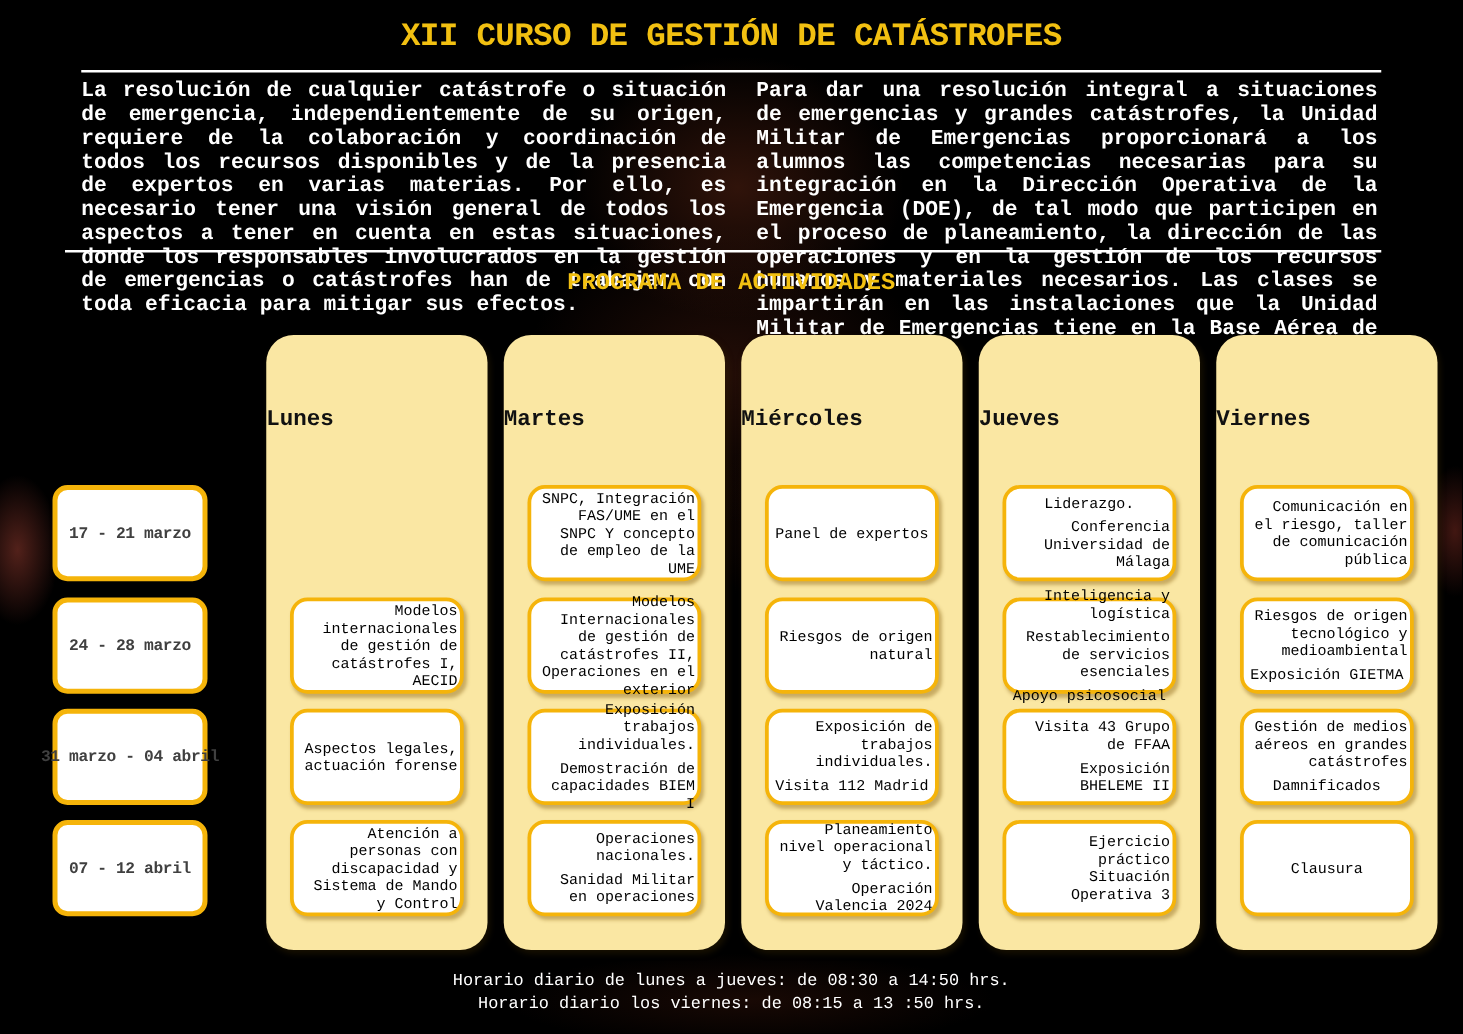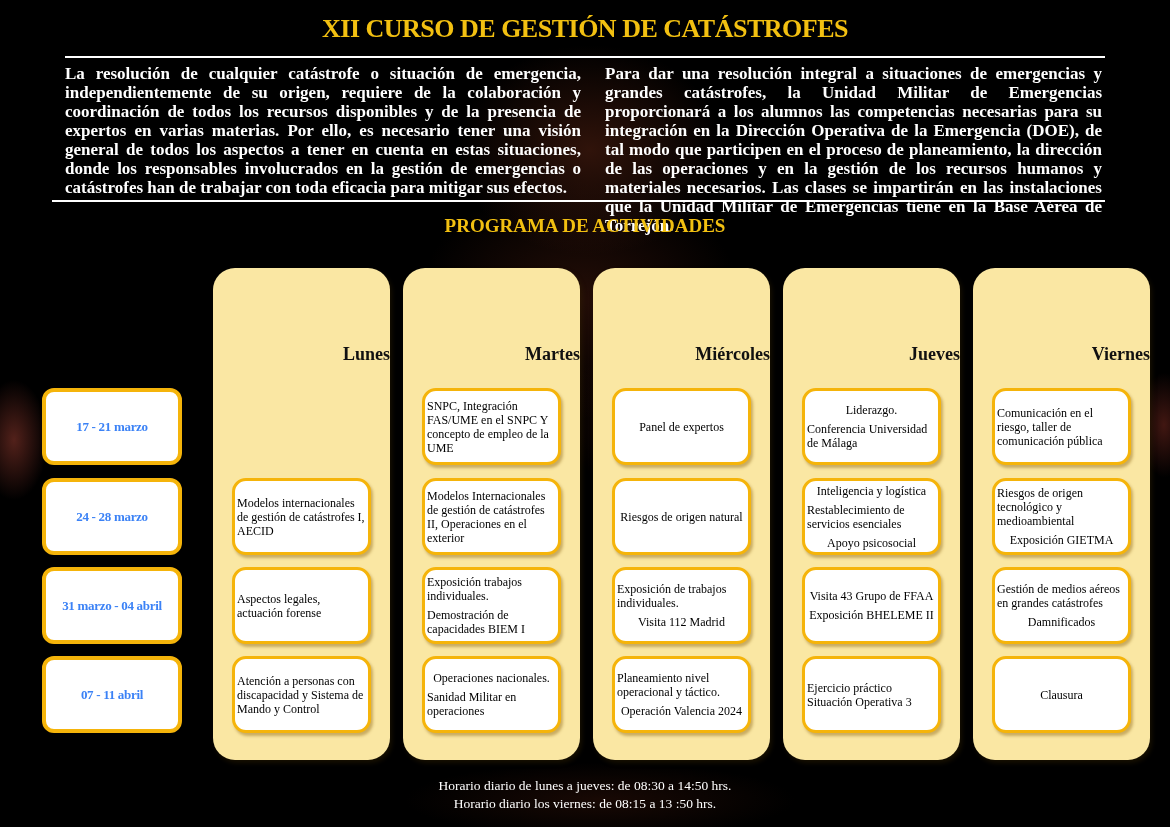--- a/index.html
+++ b/index.html
@@ -1,18 +1,18 @@
 <!DOCTYPE html>
 <html lang="es" style="--accent: #F2C011; --gold: #F5B40A;"><head>
 <meta charset="utf-8">
 <style>
   html,body{margin:0;padding:0;background:#000;}
   .poster{
     position:relative;width:1170px;height:827px;overflow:hidden;
-    font-family:Liberation Serif, serif;
+    font-family:Liberation Mono, monospace;
     background-color:#000;
     background-image:
       radial-gradient(ellipse 190px 150px at 590px 150px, rgba(96,38,20,0.50), rgba(0,0,0,0) 70%),
       radial-gradient(ellipse 230px 170px at 580px 300px, rgba(80,30,16,0.45), rgba(0,0,0,0) 70%),
       radial-gradient(ellipse 120px 90px  at 640px 420px, rgba(60,22,12,0.40), rgba(0,0,0,0) 75%),
       radial-gradient(ellipse 45px 80px   at 14px 440px,  rgba(150,60,48,0.55), rgba(0,0,0,0) 75%),
       radial-gradient(ellipse 35px 70px   at 1164px 425px,rgba(130,45,35,0.50), rgba(0,0,0,0) 75%),
       radial-gradient(ellipse 260px 50px  at 600px 800px, rgba(70,25,12,0.35), rgba(0,0,0,0) 75%);
     border-radius: 18px;
   }
@@ -32,35 +32,35 @@
   .section-title{
     position:absolute;top:215px;left:0;width:100%;text-align:center;
     color:var(--accent);font-size:19px;font-weight:bold;
   }
   .day-col{
     position:absolute;top:268px;width:177px;height:492px;
     background:#FAE7A3;border-radius:22px;
     box-shadow:2px 3px 5px rgba(50,35,0,0.45);
   }
   .day-label{
-    margin-top:76px;text-align:right;font-size:18px;font-weight:bold;color:#111;
+    margin-top:58px;text-align:left;font-size:18px;font-weight:bold;color:#111;
   }
   .dc0{left:213px}.dc1{left:403px}.dc2{left:593px}.dc3{left:783px}.dc4{left:973px}
   .week-box{
-    position:absolute;left:42px;width:140px;height:77px;box-sizing:border-box;
+    position:absolute;left:42px;width:124px;height:77px;box-sizing:border-box;
     background:#fff;border:4px solid var(--gold);border-radius:12px;
     display:flex;align-items:center;justify-content:center;
-    font-size:13px;font-weight:bold;color:#3b82f6;letter-spacing:-0.3px;white-space:nowrap;
+    font-size:13px;font-weight:bold;color:#404040;letter-spacing:-0.3px;white-space:nowrap;
     box-shadow:2px 3px 4px rgba(0,0,0,0.55);
   }
   .cell{
     position:absolute;width:139px;height:77px;box-sizing:border-box;
     background:#fff;border:3px solid var(--gold);border-radius:14px;
     display:flex;flex-direction:column;align-items:center;justify-content:center;gap:5px;
-    padding:2px 2px;text-align:left;font-size:12px;line-height:14px;color:#000;
+    padding:2px 2px;text-align:right;font-size:12px;line-height:14px;color:#000;
     box-shadow:2px 3px 3px rgba(140,100,20,0.45);
   }
   .cl0{left:232px}.cl1{left:422px}.cl2{left:612px}.cl3{left:802px}.cl4{left:992px}
   .rt0{top:388px}.rt1{top:478px}.rt2{top:567px}.rt3{top:656px}
   .footer{
     position:absolute;top:777px;left:0;width:100%;text-align:center;
     color:#fff;font-size:13.5px;line-height:18px;
   }
 </style>
 </head>
@@ -89,21 +89,21 @@
   <div class="day-col dc3">
     <div class="day-label">Jueves</div>
   </div>
   <div class="day-col dc4">
     <div class="day-label">Viernes</div>
   </div>
 
   <div class="week-box rt0">17 - 21 marzo</div>
   <div class="week-box rt1">24 - 28 marzo</div>
   <div class="week-box rt2">31 marzo - 04 abril</div>
-  <div class="week-box rt3">07 - 11 abril</div>
+  <div class="week-box rt3">07 - 12 abril</div>
 
   <div class="cell cl1 rt0">
     <div>SNPC, Integración FAS/UME en el SNPC Y concepto de empleo de la UME</div>
   </div>
   <div class="cell cl2 rt0">
     <div>Panel de expertos</div>
   </div>
   <div class="cell cl3 rt0">
     <div>Liderazgo.</div>
     <div>Conferencia Universidad de Málaga</div>

